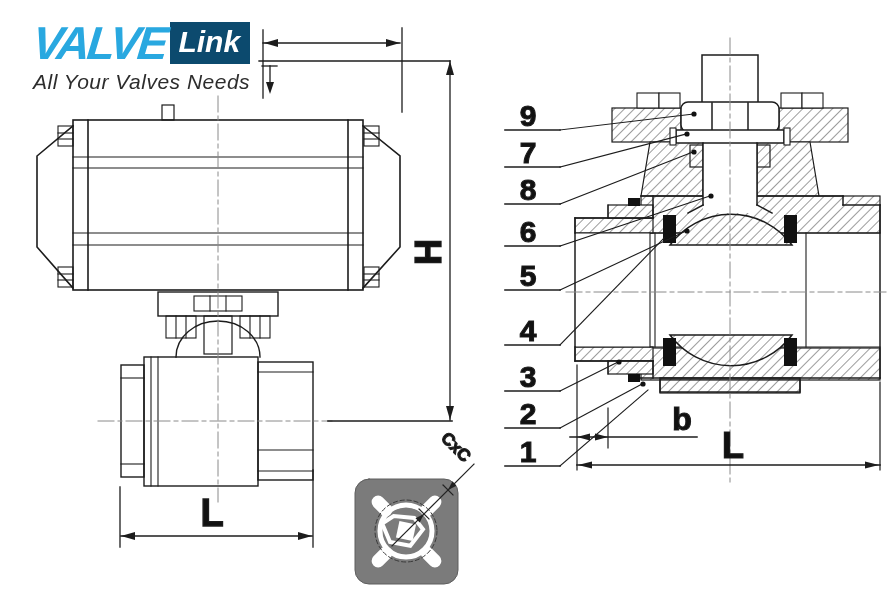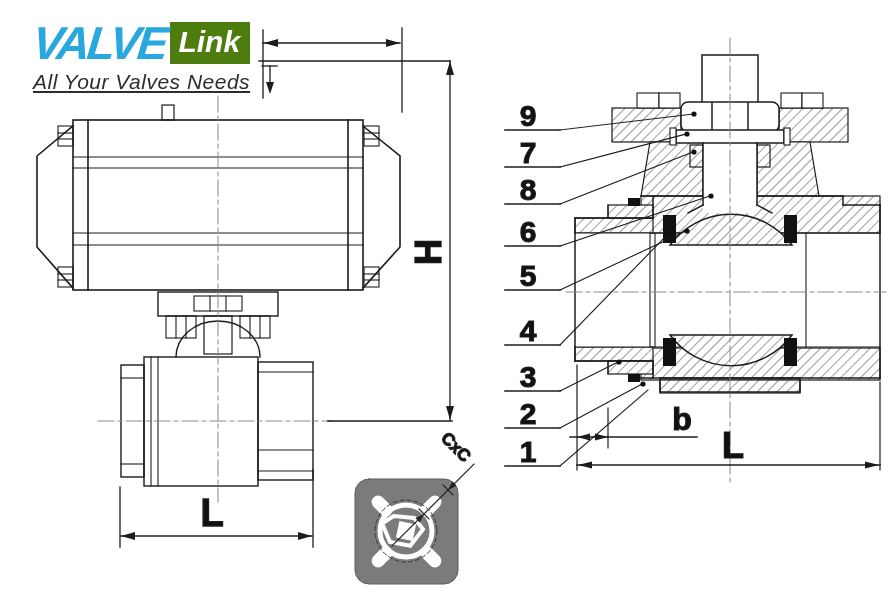--- a/index.html
+++ b/index.html
@@ -8,25 +8,25 @@
     font-family:"Liberation Sans",sans-serif;overflow:hidden;
   }
   .logo{position:absolute;left:33px;top:20px;}
   .logo-row{display:flex;align-items:center;}
   .logo-primary{
     font-style:italic;font-weight:900;font-size:46px;line-height:1;
     color:#29a8e0;letter-spacing:-3px;transform:skewX(-6deg);
   }
   .logo-secondary{
     font-style:italic;font-weight:800;font-size:30px;color:#ffffff;
-    background:#4d7c0f;padding:5px 10px 7px 8px;margin-left:5px;line-height:1;
+    background:#0c4a6e;padding:5px 10px 7px 8px;margin-left:5px;line-height:1;
   }
   .logo-tagline{
     font-style:italic;font-size:21px;color:#2d2d2d;margin-top:4px;
-    letter-spacing:.5px;font-weight:500;text-decoration:underline;
+    letter-spacing:.5px;font-weight:500;
   }
   svg text{font-family:"Liberation Sans",sans-serif;}
   .dim-text{font-weight:bold;fill:#111;}
   .callout-text{font-weight:bold;fill:#111;font-size:30px;}
 </style>
 </head>
 <body>
 
 <div class="logo">
   <div class="logo-row">

